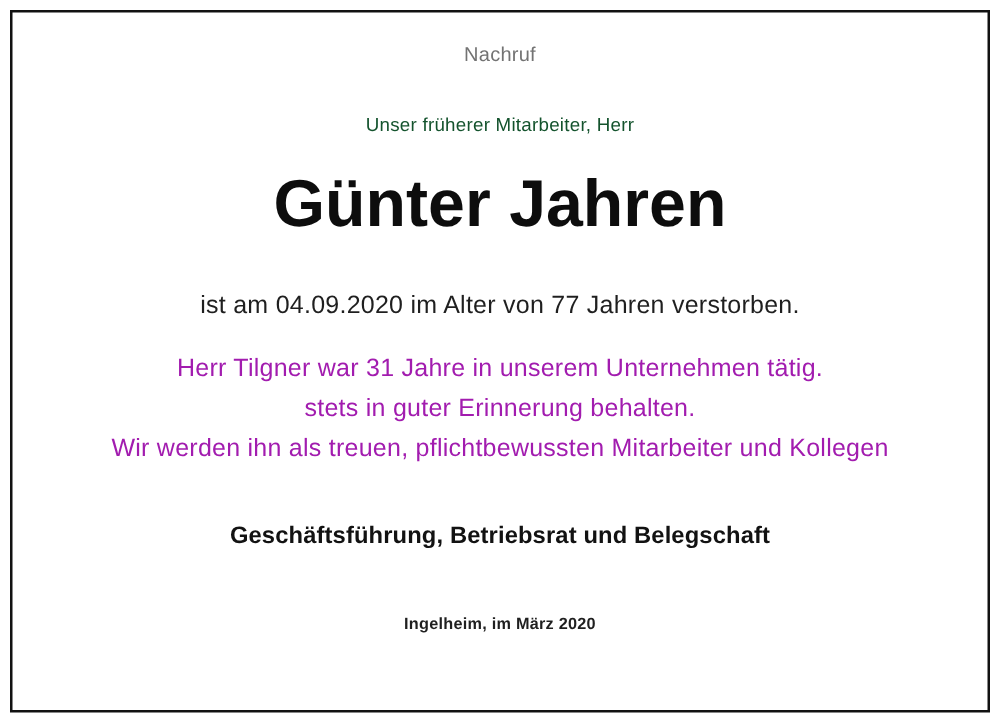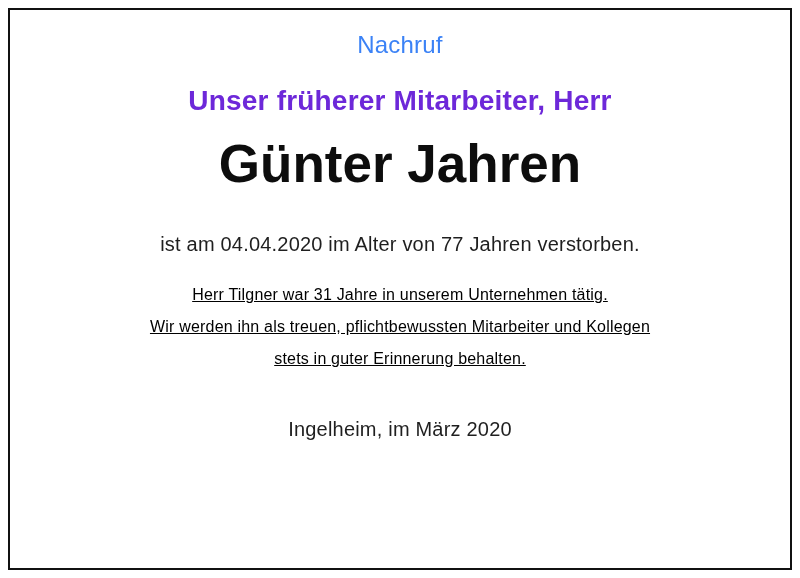--- a/index.html
+++ b/index.html
@@ -32,95 +32,95 @@
     left: 10px;
     top: 10px;
     right: 10px;
     bottom: 10px;
     box-sizing: border-box;
     padding: 14px 44px 12px 44px;
     text-align: center;
     display: block;
   }
   .kicker {
-    font-size: 24px;
+    font-size: 16px;
     line-height: 26px;
     font-weight: 400;
-    color: #3b82f6;
+    color: #737373;
     margin: 8px 0 0 0;
     letter-spacing: 0.2px;
   }
   .subtitle {
-    font-size: 28px;
+    font-size: 15px;
     line-height: 28px;
-    font-weight: 700;
-    color: #6d28d9;
+    font-weight: 400;
+    color: #14532d;
     margin: 29px 0 0 0;
     letter-spacing: 0.2px;
   }
   .name {
     font-size: 53px;
     line-height: 62px;
     font-weight: 700;
     color: #0d0d0d;
     margin: 18px 0 0 0;
     letter-spacing: 0px;
   }
   .death-line {
     font-size: 20px;
     line-height: 27px;
     font-weight: 400;
     color: #1f1f1f;
     margin: 36px 0 0 0;
     letter-spacing: 0.2px;
   }
   .body-text {
-    font-size: 16px;
+    font-size: 20px;
     line-height: 32px;
     font-weight: 400;
-    color: #000000;
+    color: #a21caf;
     margin: 21px 0 0 0;
     letter-spacing: 0.2px;
-    text-decoration: underline;
   }
   .body-text .line {
     display: block;
   }
   .signature {
     font-size: 19px;
     line-height: 32px;
     font-weight: 700;
     color: #121212;
     margin: 38px 0 0 0;
     letter-spacing: 0.1px;
   }
   .signature .line {
     display: block;
   }
   .place-date {
-    font-size: 20px;
+    font-size: 13px;
     line-height: 26px;
-    font-weight: 400;
+    font-weight: 700;
     color: #1f1f1f;
     margin: 41px 0 0 0;
     letter-spacing: 0.2px;
   }
 </style>
 </head>
 <body>
 
 <div class="page">
   <div class="border-frame"></div>
   <div class="content">
     <div class="kicker">Nachruf</div>
     <div class="subtitle">Unser früherer Mitarbeiter, Herr</div>
     <div class="name">Günter Jahren</div>
-    <div class="death-line">ist am 04.04.2020 im Alter von 77 Jahren verstorben.</div>
+    <div class="death-line">ist am 04.09.2020 im Alter von 77 Jahren verstorben.</div>
     <div class="body-text">
       <span class="line">Herr Tilgner war 31 Jahre in unserem Unternehmen tätig.</span>
+      <span class="line">stets in guter Erinnerung behalten.</span>
       <span class="line">Wir werden ihn als treuen, pflichtbewussten Mitarbeiter und Kollegen</span>
-      <span class="line">stets in guter Erinnerung behalten.</span>
     </div>
     <div class="signature">
+      <span class="line">Geschäftsführung, Betriebsrat und Belegschaft</span>
     </div>
     <div class="place-date">Ingelheim, im März 2020</div>
   </div>
 </div>
 
 </body></html>

